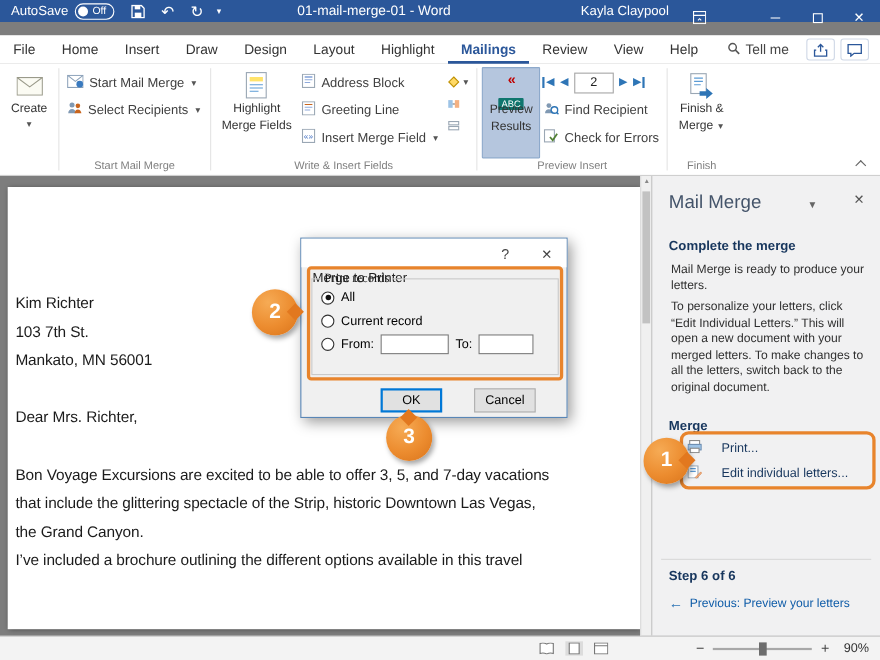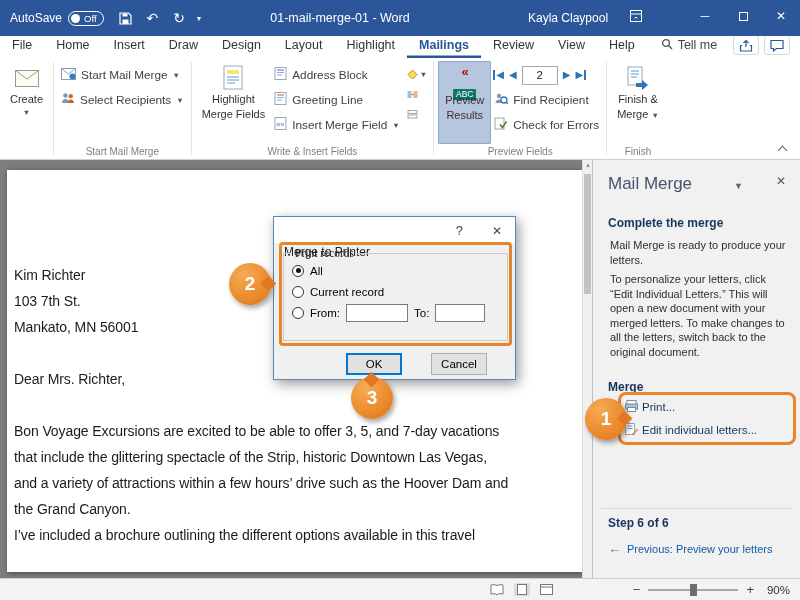--- a/index.html
+++ b/index.html
@@ -1,20 +1,20 @@
 <!DOCTYPE html>
 <html><head>
 <meta charset="utf-8">
 <style>
   *{margin:0;padding:0;box-sizing:border-box;}
   html,body{width:800px;height:600px;font-family:"Liberation Sans",sans-serif;}
   .app{position:relative;width:800px;height:600px;background:#7d7d7d;overflow:hidden;}
 
   
-  .titlebar{position:absolute;left:0;top:0;width:800px;height:36px;background:#2b579a;color:#fff;display:flex;align-items:center;font-size:12px;z-index:40;}
+  .titlebar{position:absolute;left:0;top:0;width:800px;height:20px;background:#2b579a;color:#fff;display:flex;align-items:center;font-size:12px;z-index:40;}
   .autosave{display:flex;align-items:center;gap:6px;margin-left:10px;}
   .as-pill{display:inline-flex;align-items:center;gap:4px;border:1px solid #fff;border-radius:9px;height:15px;padding:1px 6px 1px 2px;}
   .as-knob{width:9px;height:9px;border-radius:50%;background:#fff;}
   .as-state{font-size:9.5px;color:#fff;}
   .tb-icon{margin-left:15px;display:inline-flex;align-items:center;color:#fff;}
   .tb-glyph{font-size:14px;line-height:1;}
   .tb-caret{font-size:8px;margin-left:12px;}
   .tb-title{position:absolute;left:200px;width:280px;text-align:center;font-size:12.5px;white-space:nowrap;}
   .tb-user{position:absolute;left:528px;font-size:12px;}
   .tb-ribopt{position:absolute;left:630px;top:10px;}
@@ -64,21 +64,21 @@
   .vs-up{position:absolute;top:2px;left:2px;font-size:6px;color:#888;}
   .vthumb{position:absolute;left:1px;top:14px;width:7px;height:120px;background:#c2c2c2;}
 
   
   .pane{position:absolute;left:592px;top:160px;width:208px;height:418px;background:#f1f1f2;border-left:1px solid #bfbfbf;z-index:2;font-size:11px;color:#333;}
   .pane-title{position:absolute;left:15px;top:14px;font-size:17px;color:#44546a;}
   .pane-title-dd{position:absolute;left:141px;top:21px;font-size:9px;color:#666;}
   .pane-close{position:absolute;right:14px;top:14px;font-size:12px;color:#555;}
   .pane-h{position:absolute;left:15px;font-weight:700;color:#17365d;font-size:12px;}
   .pane-p{position:absolute;left:17px;width:176px;line-height:14.5px;color:#2f2f2f;}
-  .pane-link{position:absolute;left:32px;display:flex;align-items:center;gap:4px;color:#17365d;font-size:11.5px;white-space:nowrap;}
+  .pane-link{position:absolute;left:32px;display:flex;align-items:center;gap:18px;color:#17365d;font-size:11.5px;white-space:nowrap;}
   .pane-divider{position:absolute;left:8px;right:8px;top:348px;border-top:1px solid #d9d9d9;}
   .prev-link{position:absolute;left:15px;top:382px;display:flex;gap:6px;align-items:center;color:#0f5ca8;font-size:11px;white-space:nowrap;}
   .prev-arrow{color:#2e75b6;font-size:13px;line-height:1;}
 
   
   .statusbar{position:absolute;left:0;top:578px;width:800px;height:22px;background:#f3f3f3;border-top:1px solid #cfcfcf;display:flex;align-items:center;z-index:41;font-size:11px;color:#555;}
   .sb-views{margin-left:488px;display:flex;align-items:center;gap:8px;}
   .viewbtn{display:flex;align-items:center;justify-content:center;padding:1px 2px;}
   .viewbtn.sel{background:#dcdcdc;}
   .sb-zoom{margin-left:auto;display:flex;align-items:center;gap:8px;padding-right:10px;}
@@ -322,21 +322,21 @@
           <span>Find Recipient</span>
         </div>
         <div class="sbtn">
           <span><svg width="14" height="13" viewBox="0 0 14 13">
                 <rect x="1" y="1" width="9" height="11" fill="#fff" stroke="#9aa7b4"></rect>
                 <path d="M6 7.5 l2.5 3 4-6" fill="none" stroke="#538135" stroke-width="1.6"></path>
               </svg></span>
           <span>Check for Errors</span>
         </div>
       </div>
-      <div class="glabel">Preview Fields</div>
+      <div class="glabel">Preview Insert</div>
     </div>
     <div class="gsep"></div>
 
     <div class="rgroup">
       <div class="bigbtn">
         <span class="bicon">
           <svg width="22" height="24" viewBox="0 0 22 24">
               <rect x="1" y="1" width="14" height="18" fill="#fff" stroke="#9aa7b4"></rect>
               <line x1="4" y1="5" x2="12" y2="5" stroke="#5b9bd5"></line>
               <line x1="4" y1="8" x2="12" y2="8" stroke="#5b9bd5"></line>
@@ -355,21 +355,20 @@
 
   <div class="page">
     <div class="dline">Kim Richter</div>
     <div class="dline">103 7th St.</div>
     <div class="dline">Mankato, MN 56001</div>
     <div class="dline"></div>
     <div class="dline">Dear Mrs. Richter,</div>
     <div class="dline"></div>
     <div class="dline">Bon Voyage Excursions are excited to be able to offer 3, 5, and 7-day vacations</div>
     <div class="dline">that include the glittering spectacle of the Strip, historic Downtown Las Vegas,</div>
-    <div class="dline">and a variety of attractions within a few hours’ drive such as the Hoover Dam and</div>
     <div class="dline">the Grand Canyon.</div>
     <div class="dline">I’ve included a brochure outlining the different options available in this travel</div>
   </div>
 
   <div class="vscroll">
     <span class="vs-up">▲</span>
     <div class="vthumb"></div>
   </div>
 
   <div class="pane">

